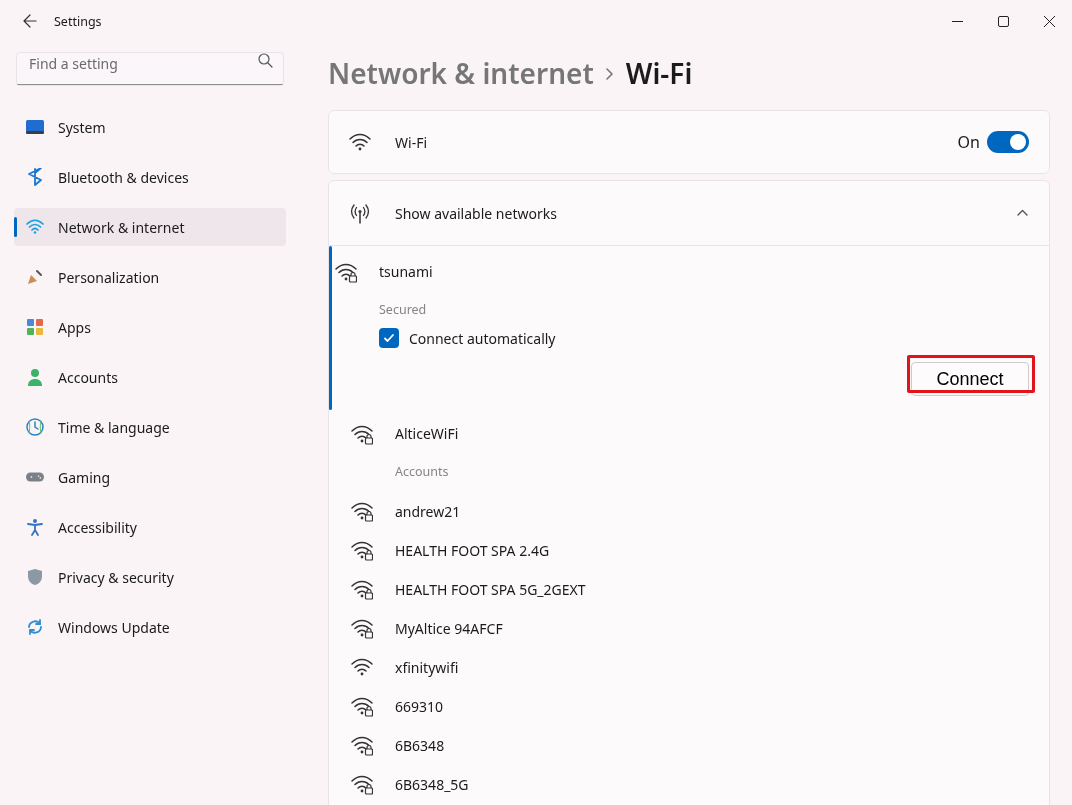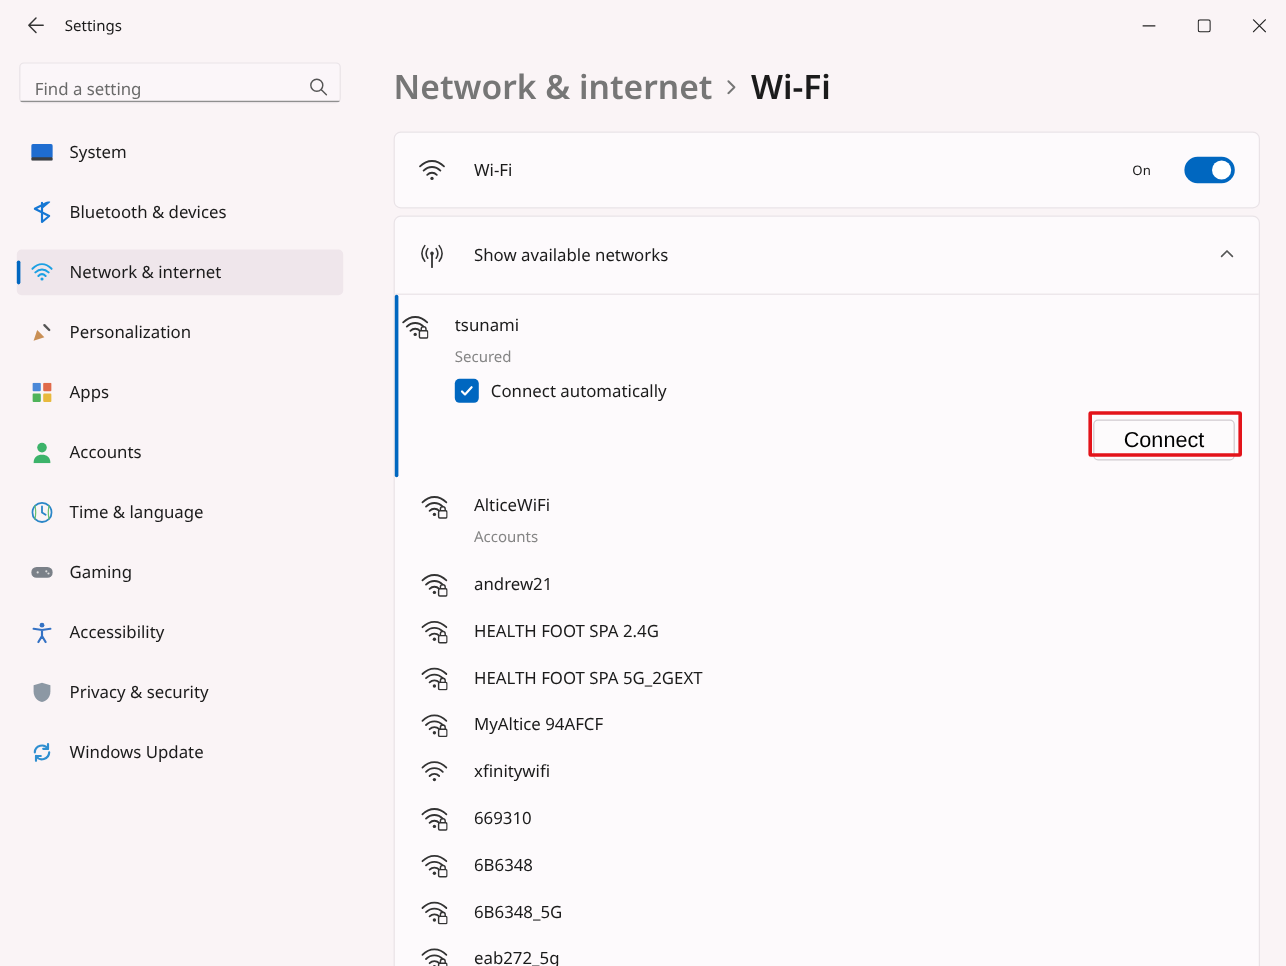--- a/index.html
+++ b/index.html
@@ -46,21 +46,21 @@
     padding:10px 14px 0 14px;
     display:flex;flex-direction:column;
   }
   .profile{display:flex;align-items:center;gap:14px;margin:2px 4px 16px 4px;}
   .avatar-wrap{width:58px;height:58px;border-radius:50%;overflow:hidden;flex-shrink:0;}
   .avatar-wrap svg{width:100%;height:100%;display:block;}
   .profile .name{font-weight:600;font-size:14px;}
   .profile .email{font-size:12.5px;color:#5c5c5c;margin-top:1px;}
   .searchbox{
     height:34px;border:1px solid var(--border);background:#fbf6f9;
-    border-radius:4px;display:flex;align-items:flex-end;padding:0 10px;
+    border-radius:4px;display:flex;align-items:flex-start;padding:0 10px;
     margin:0 2px 22px 2px;position:relative;
   }
   .searchbox::after{
     content:"";position:absolute;left:0;right:0;bottom:0;height:1.5px;
     background:#8f8f8f;border-radius:0 0 4px 4px;
   }
   .searchbox input{
     flex:1;border:none;background:transparent;outline:none;font-size:14px;
     font-family:inherit;color:var(--text);
   }
@@ -88,21 +88,21 @@
   .card{
     background:var(--card);border:1px solid var(--border);
     border-radius:var(--radius);
   }
   .wifi-toggle{
     display:flex;align-items:center;height:64px;padding:0 20px;
     margin-bottom:6px;cursor:pointer;
   }
   .wifi-toggle .wicon{width:24px;margin-right:22px;display:flex;}
   .wifi-toggle .wlabel{flex:1;font-size:14px;}
-  .wifi-toggle .onoff{font-size:11px;margin-right:28px;}
+  .wifi-toggle .onoff{font-size:16px;margin-right:7px;}
   .toggle{
     width:42px;height:22px;border-radius:22px;background:var(--accent);
     position:relative;cursor:pointer;
   }
   .toggle::after{
     content:"";position:absolute;right:3px;top:3px;width:16px;height:16px;
     border-radius:50%;background:#fff;
   }
   .expander-head{
     display:flex;align-items:center;height:64px;padding:0 20px;cursor:pointer;
@@ -115,21 +115,21 @@
     position:relative;padding:16px 20px 14px 6px;
     display:flex;flex-direction:column;
   }
   .selected-net::before{
     content:"";position:absolute;left:0;top:0;bottom:0;width:3px;
     background:var(--accent);border-radius:3px;
   }
   .net-row-top{display:flex;align-items:flex-start;}
   .net-icon{width:24px;margin-right:20px;display:flex;position:relative;margin-top:1px;}
   .net-name{font-size:14px;}
-  .net-sub{font-size:12.5px;color:#858585;margin-top:8px;}
+  .net-sub{font-size:12.5px;color:#858585;margin-top:20px;}
   .auto-row{display:flex;align-items:center;gap:10px;margin:10px 0 14px 44px;}
   .checkbox{
     width:20px;height:20px;border-radius:4px;background:var(--accent);
     display:flex;align-items:center;justify-content:center;
     cursor:pointer;
   }
   .checkbox svg{width:12px;height:12px;color:#fff;}
   .connect-row{display:flex;justify-content:flex-end;}
   .connect-btn{
     min-width:118px;height:34px;display:flex;align-items:center;justify-content:center;

